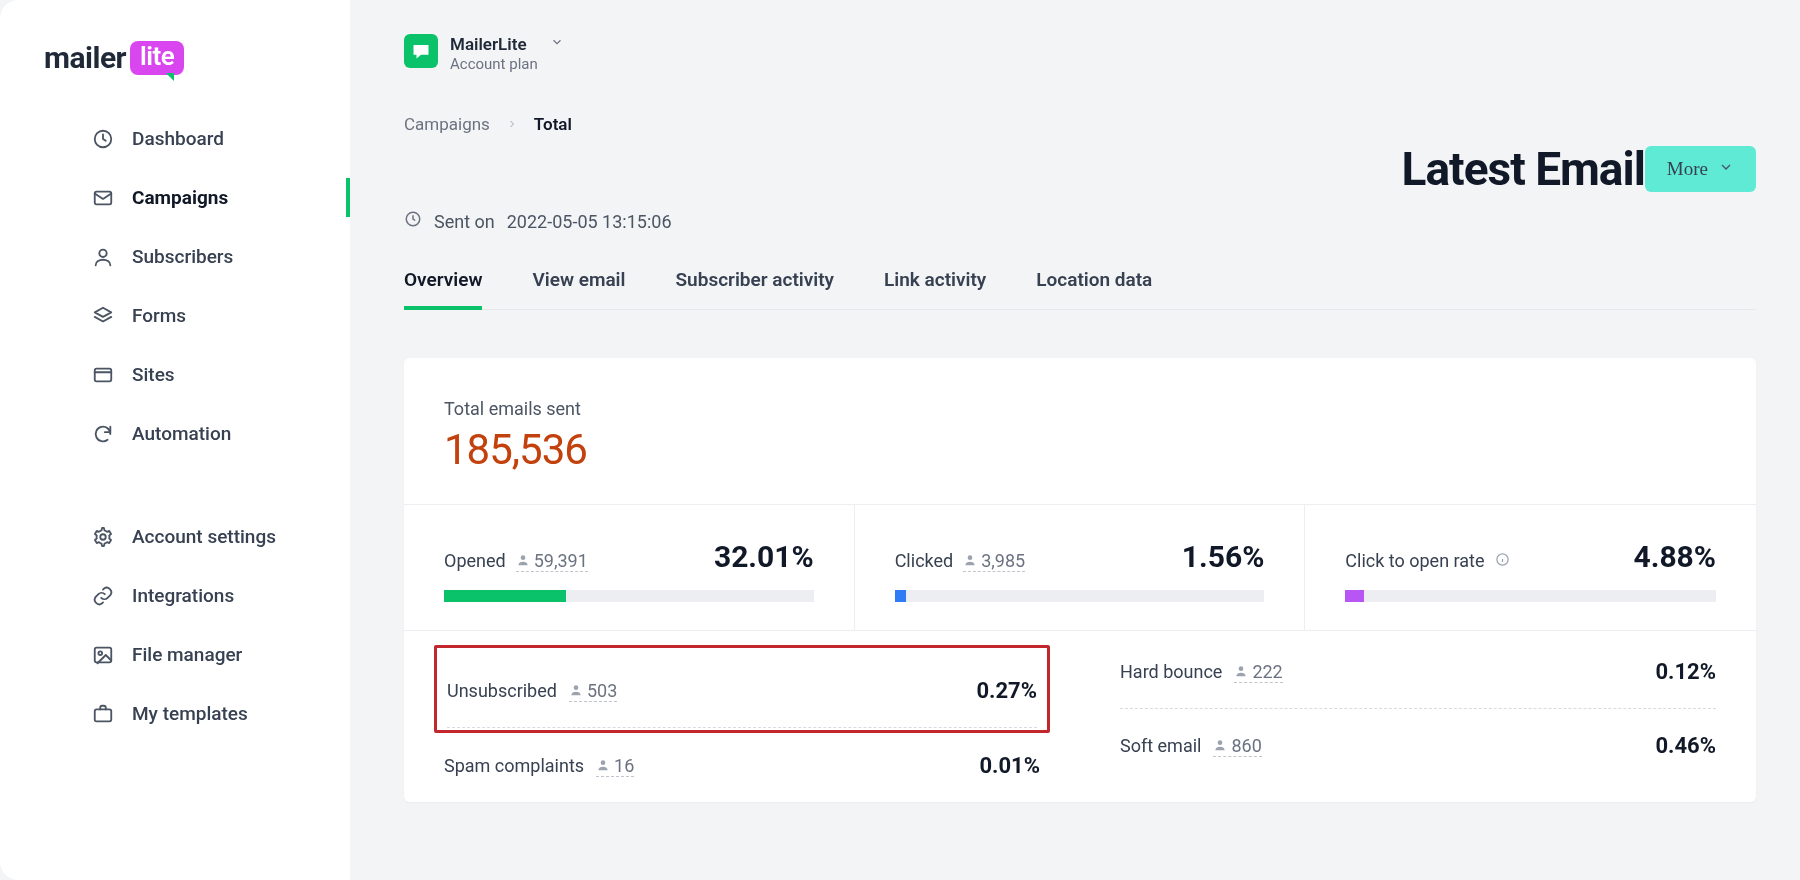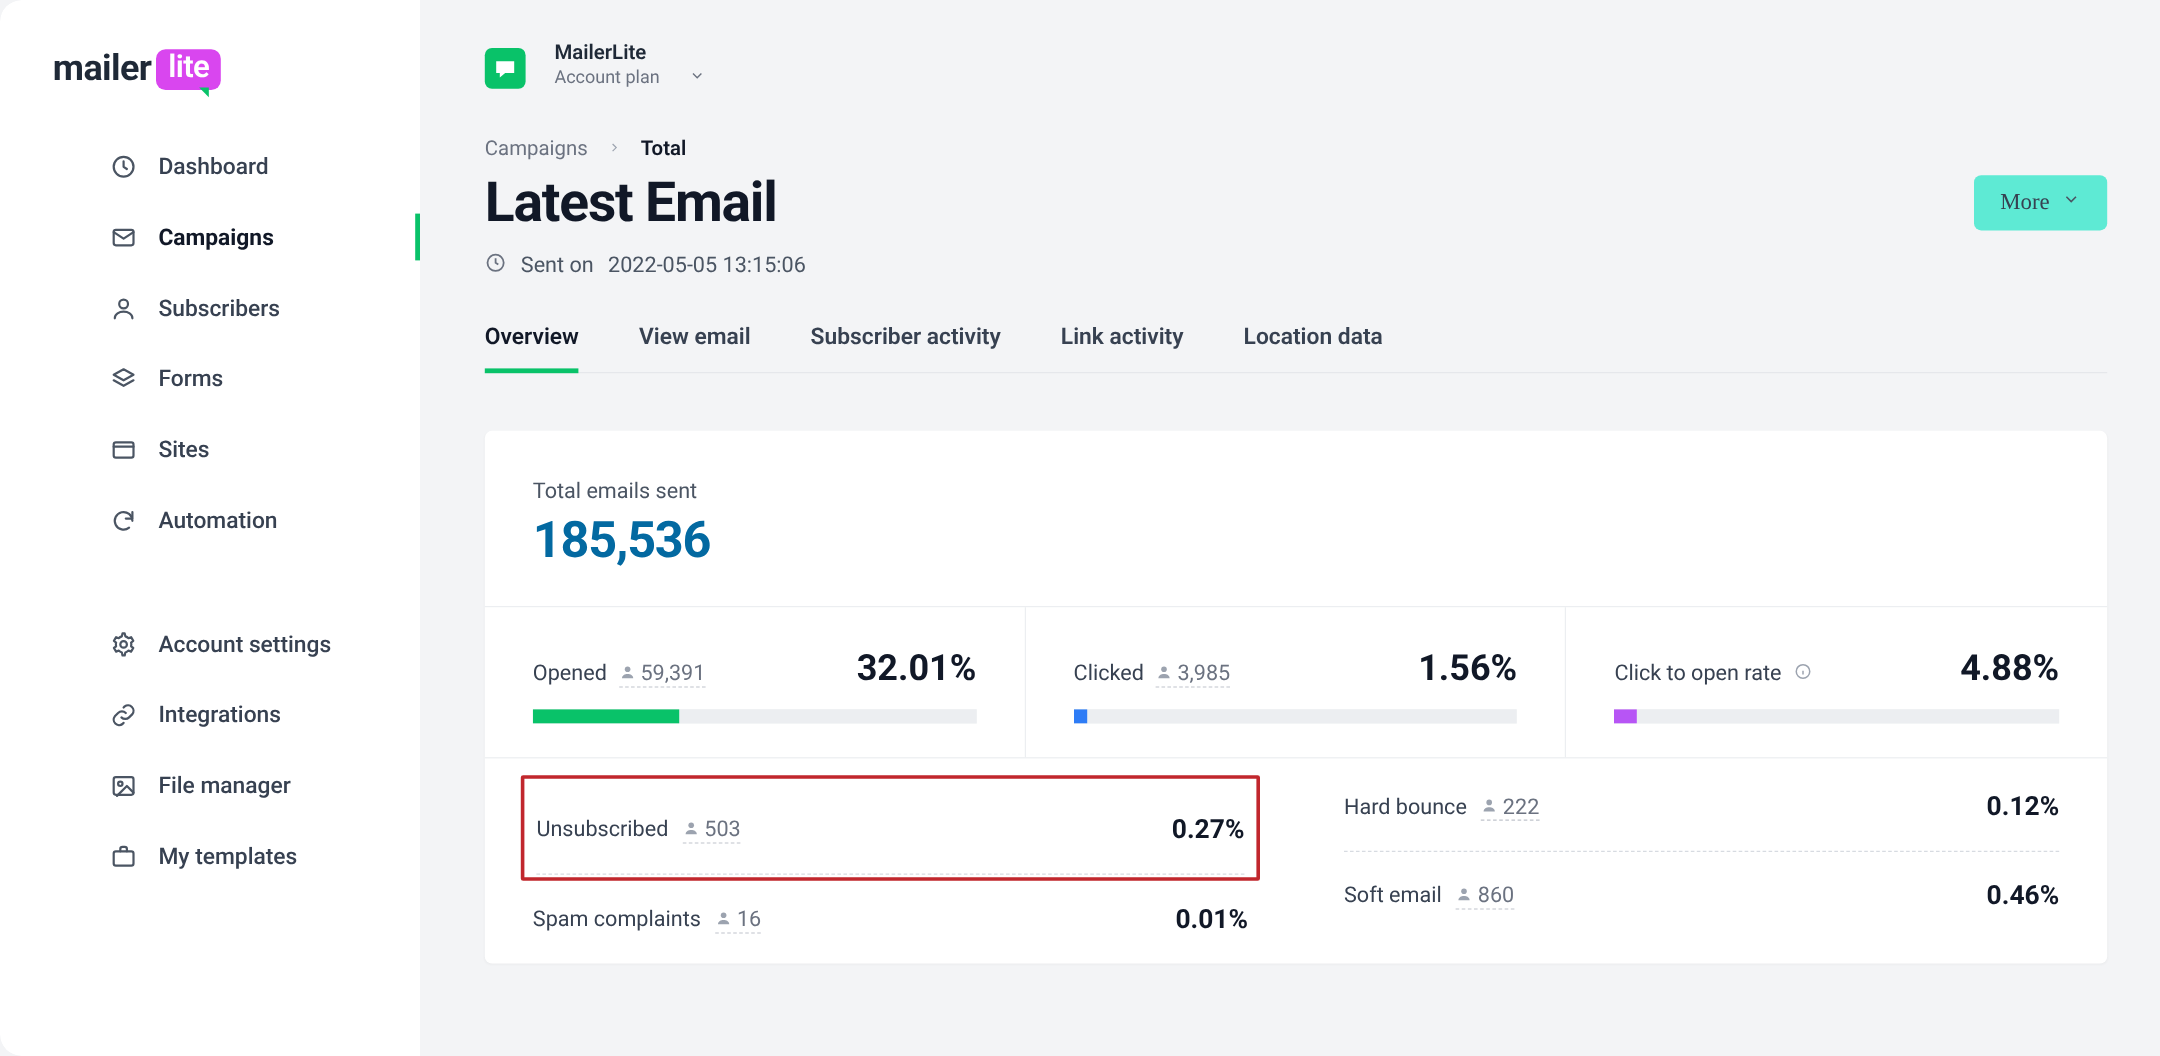--- a/index.html
+++ b/index.html
@@ -83,43 +83,43 @@
   .nav-icon svg { width: 22px; height: 22px; stroke: #4b5563; fill:none; stroke-width:2; stroke-linecap:round; stroke-linejoin:round; }
   .nav-group-gap { height: 44px; }
   
   .main {
     flex: 1;
     padding: 34px 44px 0 54px;
     overflow: hidden;
   }
   .account-switch {
     display: flex;
-    align-items: flex-end;
-    gap: 24px;
+    align-items: flex-start;
+    gap: 12px;
     margin-bottom: 40px;
   }
   .account-avatar {
     width: 34px; height: 34px;
     border-radius: 6px;
     background: #09c269;
     display:flex; align-items:center; justify-content:center;
   }
   .account-avatar svg { width:18px; height:16px; fill:#fff; }
   .account-text { line-height:1.25; }
   .account-name { font-size: 17px; font-weight:600; color:#1f2937; }
   .account-plan { font-size: 15px; color:#6b7280; }
   .account-caret { color:#6b7280; }
   .breadcrumb {
     display:flex; align-items:center; gap: 16px;
     font-size: 17px; color:#6b7280; margin-bottom: 8px;
   }
   .breadcrumb .bc-item { cursor:pointer; }
   .breadcrumb .bc-cur { color:#111827; font-weight:600; }
   .page-head {
-    display:flex; align-items:center; justify-content:space-between;
+    display:flex; align-items:center; justify-content:flex-end;
   }
   .page-title { font-size: 46px; font-weight:700; letter-spacing:-1px; color:#111827; }
   .more-btn {
     background:#5eead4;
     border-radius:6px;
     padding: 12px 22px;
     font-size:19px;
     font-weight:500;
     color:#374151;
     display:flex; align-items:center; gap:10px;
@@ -149,21 +149,21 @@
     background:#fff;
     border-radius:6px;
     margin-top: 48px;
     box-shadow: 0 1px 2px rgba(0,0,0,0.03);
   }
   .card-top {
     padding: 40px 40px 30px 40px;
     border-bottom: 1px solid #eceef1;
   }
   .total-label { font-size:18px; color:#4b5563; margin-bottom:6px; }
-  .total-value { font-size:42px; font-weight:700; color:#0369a1; letter-spacing:-1px; }
+  .total-value { font-size:42px; font-weight:400; color:#c2410c; letter-spacing:-1px; }
   .metrics-row {
     display:grid;
     grid-template-columns: 1fr 1fr 1fr;
     border-bottom: 1px solid #eceef1;
   }
   .metric {
     padding: 34px 40px 28px 40px;
     border-right: 1px solid #eceef1;
   }
   .metric:last-child { border-right:none; }

